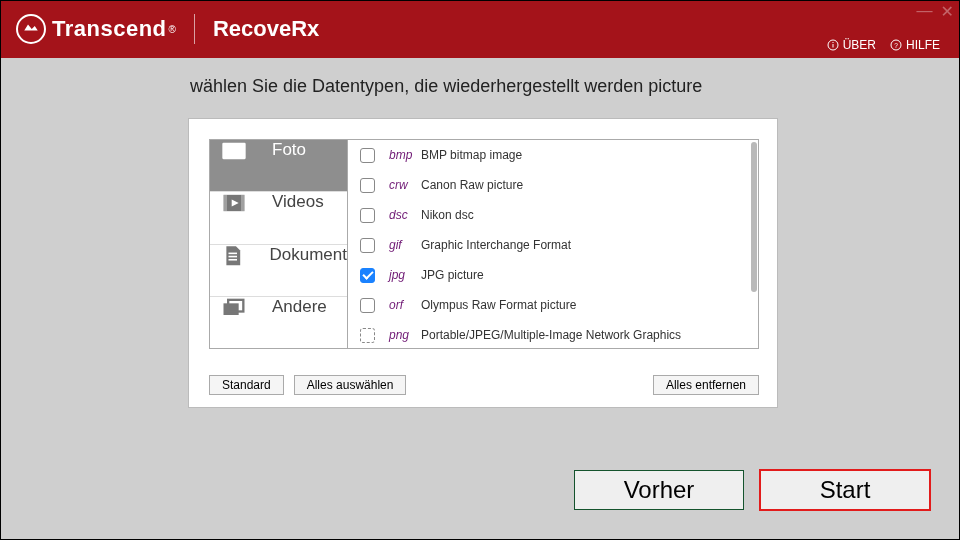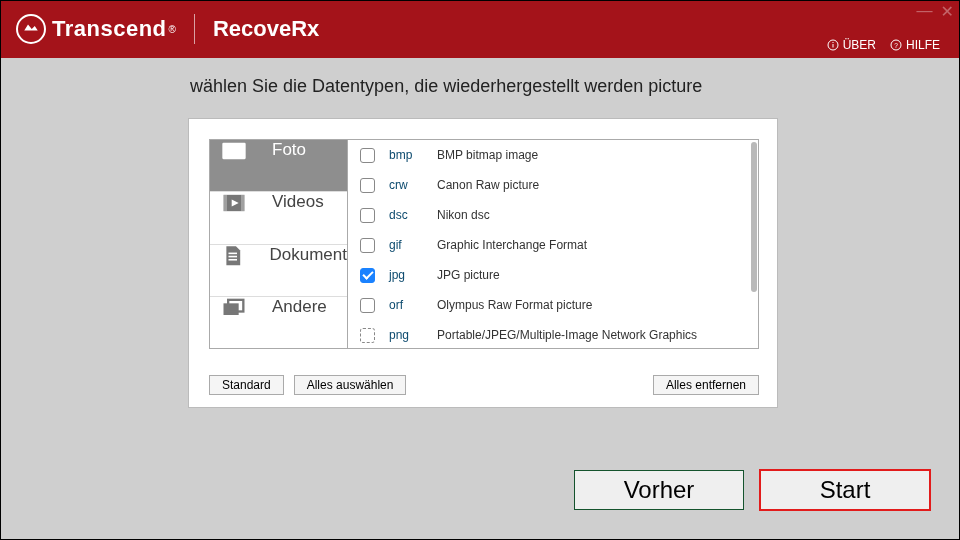--- a/index.html
+++ b/index.html
@@ -27,21 +27,21 @@
   .cat.active { background:#8e8e8e; color:#fff;}
   .cat .icon { width:28px; height:22px; display:flex; align-items:center; justify-content:center;}
   .cat svg { fill:#777;}
   .cat.active svg{fill:#fff;}
   .types { flex:1; position:relative; overflow-y:auto;}
   .type-row { display:flex; align-items:center; height:30px; padding-left:12px; font-size:12px; color:#333;}
   .chk { width:15px; height:15px; border:1px solid #888; border-radius:3px; margin-right:14px; display:flex; align-items:center; justify-content:center; cursor:pointer;}
   .chk.checked { background:#1a82ff; border-color:#1a82ff;}
   .chk.checked::after{content:""; width:4px; height:8px; border:solid #fff; border-width:0 2px 2px 0; transform:rotate(45deg); margin-top:-2px;}
   .chk.dotted { border-style:dashed;}
-  .ext { width:48px; color:#0c4a6e;}
+  .ext { width:32px; color:#701a75;font-style:italic;}
   .desc { color:#333;}
   .scrollbar-track { position:absolute; right:0; top:0; width:8px; height:100%; background:transparent;}
   .scrollbar-thumb { position:absolute; right:1px; top:2px; width:6px; height:150px; background:#b9b9b9; border-radius:3px;}
   .btnrow { position:absolute; left:20px; bottom:12px; width:550px; display:flex; gap:10px; align-items:center;}
   .btn { background:#f5f5f5; border:1px solid #aaa; font-size:12px; padding:2px 12px; cursor:pointer;}
   .btn.right { margin-left:auto;}
   .navbtns { position:absolute; right:30px; bottom:30px; display:flex; gap:16px;}
   .navbtn { width:170px; height:40px; font-size:24px; display:flex; align-items:center; justify-content:center; border:1px solid #14532d; background:#efefef; cursor:pointer;}
   .navbtn.primary { outline:2px solid #e21b1b; outline-offset:-1px;}
 </style>

